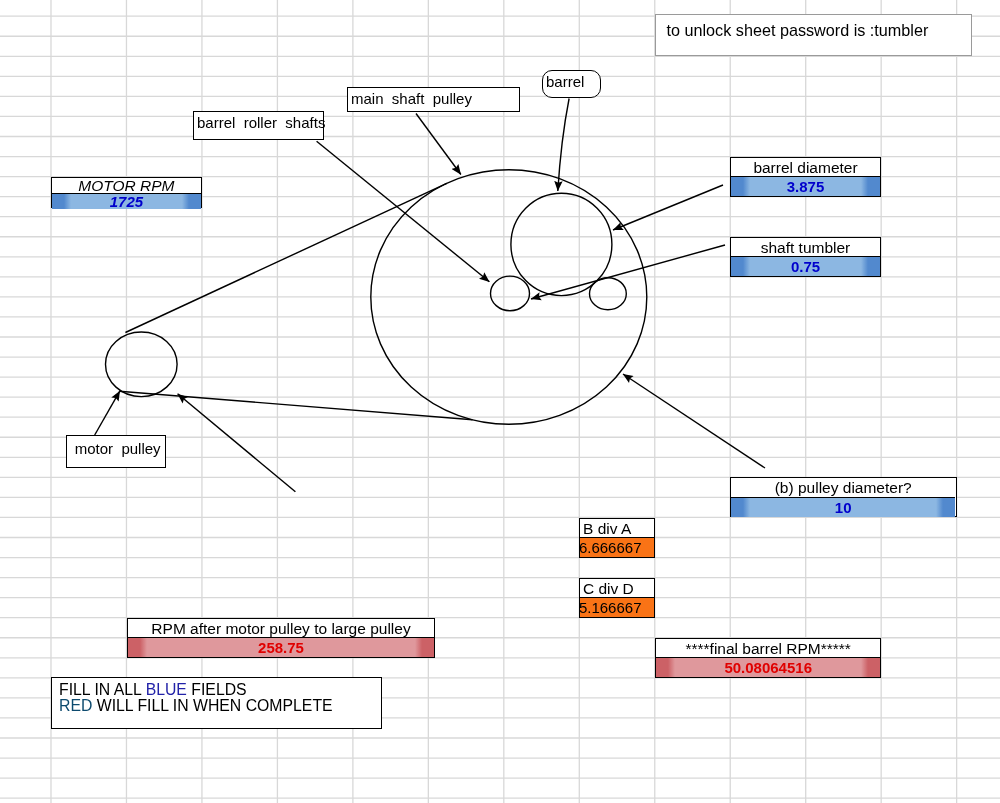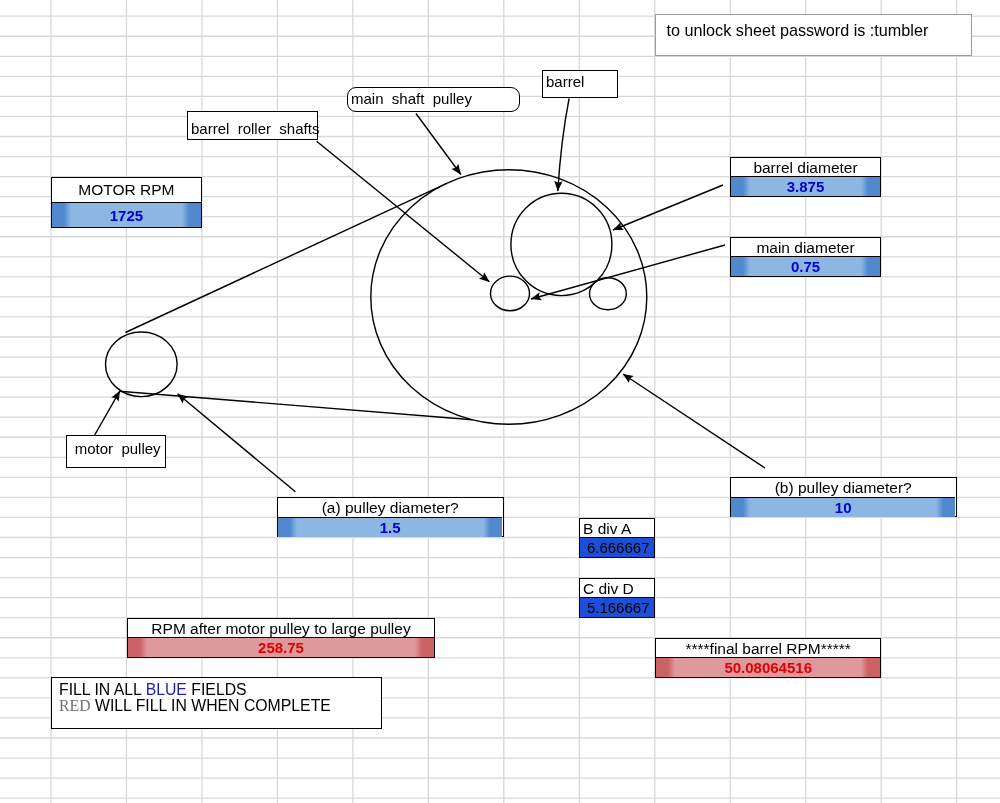--- a/index.html
+++ b/index.html
@@ -27,31 +27,31 @@
               font-size:15px;font-weight:bold;line-height:1;
               display:flex;align-items:center;justify-content:center;white-space:pre;}
 
   .field.blue .val{color:#0000CC;background:#5289CE;
       background:
         linear-gradient(to right,#5289CE 0,#5289CE 12px,#8CB7E2 19px,#8CB7E2 calc(100% - 19px),#5289CE calc(100% - 12px),#5289CE 100%);}
   .field.red .val{color:#E00000;background:#CC6166;
       background:
         linear-gradient(to right,#CC6166 0,#CC6166 12px,#DF989C 19px,#DF989C calc(100% - 19px),#CC6166 calc(100% - 12px),#CC6166 100%);}
   .field.plain .hdr{justify-content:flex-start;padding-left:3px;}
-  .field.plain .val{justify-content:flex-end;padding-right:4px;font-weight:normal;font-size:15px;color:#000;background:#1d4ed8;}
+  .field.plain .val{justify-content:flex-end;padding-right:12px;font-weight:normal;font-size:15px;color:#000;background:#f97316;}
 
   
   .banner{position:absolute;border:1.2px solid #9A9A9A;background:#fff;box-sizing:border-box;
           font-size:16.2px;color:#000;line-height:18px;display:flex;align-items:flex-start;
           padding-top:5.5px;white-space:pre;}
   .legend{position:absolute;border:1.4px solid #000;background:#fff;box-sizing:border-box;
           font-size:15.8px;color:#000;padding:3.6px 0 0 2.8px;white-space:pre;overflow:hidden;}
   .legend > div{line-height:16.8px;height:16.8px;}
   .c-blue{color:#2222A8;}
-  .c-red{color:#737373;font-family:Liberation Serif, serif;}
+  .c-red{color:#0c4a6e;}
 </style>
 </head>
 <body>
 
 <div id="page">
 
   <svg class="layer" id="gridlayer">
       <line x1="0" y1="16.20" x2="1000" y2="16.20" stroke="#D8D8D8" stroke-width="1.3"></line>
       <line x1="0" y1="36.25" x2="1000" y2="36.25" stroke="#D8D8D8" stroke-width="1.3"></line>
       <line x1="0" y1="56.30" x2="1000" y2="56.30" stroke="#D8D8D8" stroke-width="1.3"></line>
@@ -133,52 +133,48 @@
       <path d="M765,468 L623,374"></path>
       <path d="M295.4,491.8 L177.6,393.8"></path>
       <path d="M94.7,435 L119.9,390.8"></path>
     </g>
   </svg>
 
   <div class="banner" style="left:655.4px;top:14.4px;width:317.2px;height:42px;padding-left:10.5px;">
     <span>to unlock sheet password is :tumbler</span>
   </div>
 
-  <div class="callout" style="left:187px;top:111.2px;width:131.1px;height:29.2px;padding-top:8px;">
+  <div class="callout" style="left:193px;top:111.2px;width:131.1px;height:29.2px;padding-top:2px;">
     <span>barrel  roller  shafts</span>
   </div>
-  <div class="callout" style="left:346.8px;top:87.2px;width:173.4px;height:25.1px;padding-top:2.2px;border-radius:9px;">
+  <div class="callout" style="left:346.8px;top:87.2px;width:173.4px;height:25.1px;padding-top:2.2px;">
     <span>main  shaft  pulley</span>
   </div>
-  <div class="callout" style="left:542.4px;top:70.4px;width:76px;height:27.6px;padding-top:2.4px;">
+  <div class="callout" style="left:542.4px;top:70.4px;width:59px;height:27.6px;padding-top:2.4px;border-radius:10px;">
     <span>barrel</span>
   </div>
   <div class="callout" style="left:66px;top:435.2px;width:100.3px;height:33.1px;padding-top:4px;justify-content:center;">
     <span>motor  pulley</span>
   </div>
 
-  <div class="field blue" style="left:51px;top:176.6px;width:150.9px;height:51px;">
+  <div class="field blue" style="left:51px;top:176.6px;width:150.9px;height:31px;font-style:italic;">
     <div class="hdr">MOTOR RPM</div>
     <div class="val">1725</div>
   </div>
 
   <div class="field blue" style="left:730.2px;top:156.6px;width:151px;height:40.1px;">
     <div class="hdr">barrel diameter</div>
     <div class="val">3.875</div>
   </div>
 
   <div class="field blue" style="left:730.2px;top:236.8px;width:151px;height:40.1px;">
-    <div class="hdr">main diameter</div>
+    <div class="hdr">shaft tumbler</div>
     <div class="val">0.75</div>
   </div>
 
-  <div class="field blue" style="left:277.4px;top:497.4px;width:226.4px;height:40.1px;">
-    <div class="hdr">(a) pulley diameter?</div>
-    <div class="val">1.5</div>
-  </div>
 
   <div class="field blue" style="left:730.2px;top:477.2px;width:226.4px;height:40.1px;">
     <div class="hdr">(b) pulley diameter?</div>
     <div class="val">10</div>
   </div>
 
   <div class="field plain" style="left:579.3px;top:517.5px;width:75.5px;height:40.1px;">
     <div class="hdr">B div A</div>
     <div class="val">6.666667</div>
   </div>

